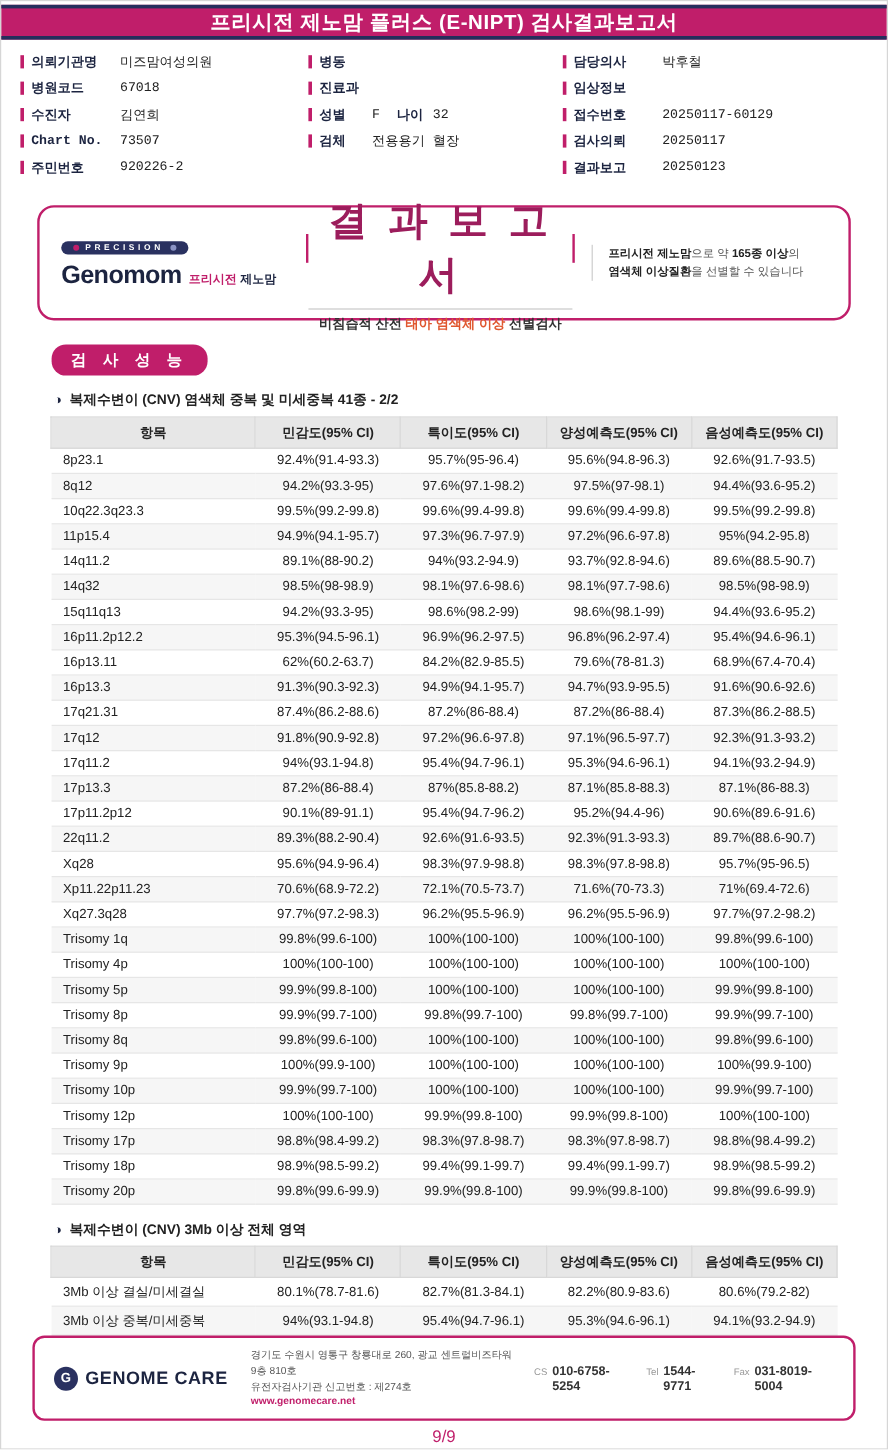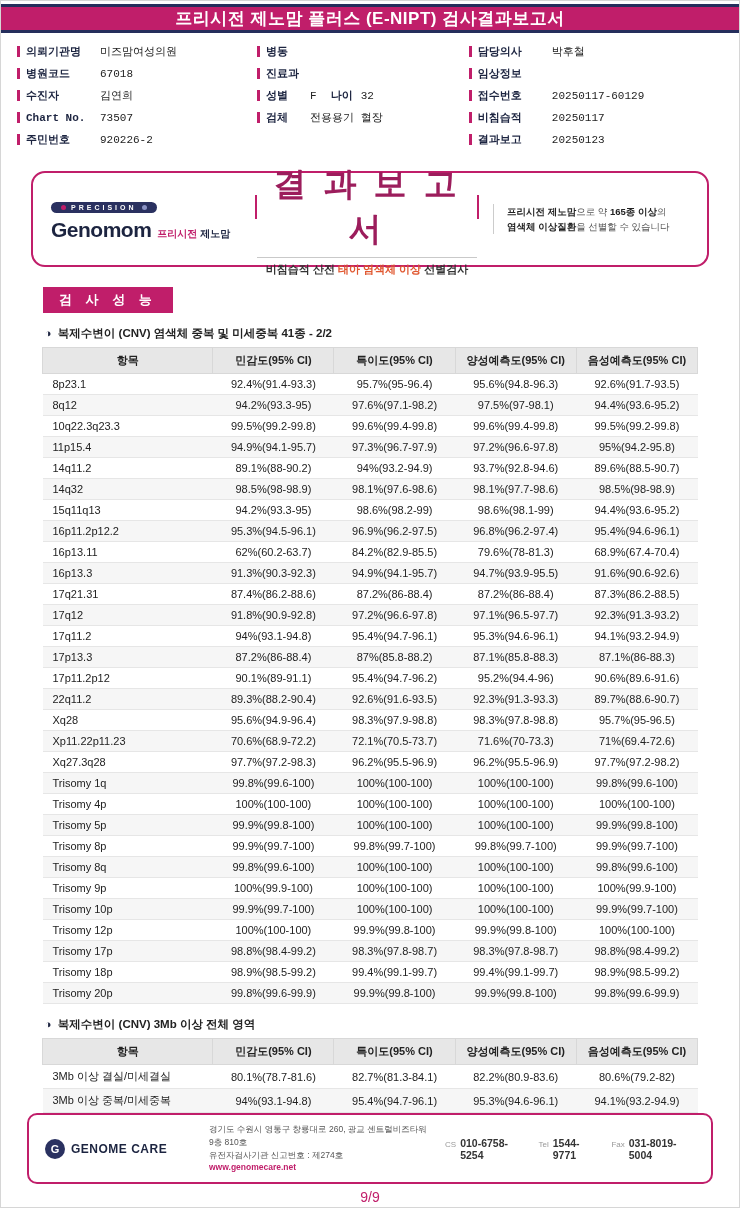--- a/index.html
+++ b/index.html
@@ -50,21 +50,21 @@
   .rsub { font-size: 11px; color: #333; font-weight: bold; }
   .orange { color: #e0572f; }
   .tagline {
     flex: 0 0 196px; border-left: 1px solid #ccc; padding-left: 13px;
     font-size: 9.5px; color: #555; line-height: 1.6;
   }
   .b { font-weight: bold; color: #222; }
   
   .section-title {
     margin: 16px 0 0 42px; display: inline-block; width: fit-content; background: #c01e6a; color: #fff;
-    font-size: 13px; font-weight: bold; letter-spacing: 5px; padding: 4px 16px; border-radius: 0;
+    font-size: 13px; font-weight: bold; letter-spacing: 5px; padding: 4px 16px; border-radius: 12px;
   }
   .caption { margin: 13px 0 4px 44px; font-size: 11.5px; font-weight: bold; color: #222; }
   .cicon { font-size: 11px; color: #1c2440; margin-right: 3px; }
   
   table.perf { width: 656px; margin: 2px auto 0; border-collapse: collapse; font-size: 11px; color: #222; table-layout: fixed; }
   table.perf th {
     background: #e7e7e7; font-weight: bold; padding: 5px 3px; border: 1px solid #d8d8d8;
     text-align: center; color: #222;
   }
   table.perf td { padding: 4px 6px; text-align: center; border-top: 1px solid #e6e6e6; border-bottom: 1px solid #e6e6e6; }
@@ -73,21 +73,21 @@
   
   .footer-box {
     margin: 12px 26px 5px; margin-top: auto; border: 2px solid #c01e6a; border-radius: 10px;
     display: flex; align-items: center; padding: 8px 16px; gap: 14px;
   }
   .gc-logo { display: flex; align-items: center; gap: 6px; flex: 0 0 150px; }
   .gc-circle {
     width: 20px; height: 20px; border-radius: 50%; background: #2a3160; color: #fff;
     display: flex; align-items: center; justify-content: center; font-size: 11px; font-weight: bold;
   }
-  .gc-name { font-size: 12px; font-weight: bold; color: #1c2440; letter-spacing: 0.5px; }
+  .gc-name { font-size: 15px; font-weight: bold; color: #1c2440; letter-spacing: 0.5px; }
   .address { flex: 1; font-size: 8.5px; color: #555; line-height: 1.5; }
   .website { color: #c01e6a; font-weight: bold; }
   .contacts { flex: 0 0 250px; display: flex; justify-content: flex-end; gap: 12px; align-items: baseline; }
   .contact { display: flex; align-items: baseline; gap: 4px; }
   .clabel { font-size: 8px; color: #999; }
   .cvalue { font-size: 10.5px; font-weight: bold; color: #333; }
   .pagenum { text-align: center; font-size: 14px; color: #c01e6a; margin-bottom: 4px; }
   .bottom-bar { height: 13px; background: #252e5c; width: 100%; }
 </style>
 </head>
@@ -162,21 +162,21 @@
           <span class="plabel">임상정보</span>
           <span class="pvalue"></span>
         </div>
         <div class="prow">
           <span class="bar"></span>
           <span class="plabel">접수번호</span>
           <span class="pvalue">20250117-60129</span>
         </div>
         <div class="prow">
           <span class="bar"></span>
-          <span class="plabel">비침습적</span>
+          <span class="plabel">검사의뢰</span>
           <span class="pvalue">20250117</span>
         </div>
         <div class="prow">
           <span class="bar"></span>
           <span class="plabel">결과보고</span>
           <span class="pvalue">20250123</span>
         </div>
       </div>
   </div>
 

